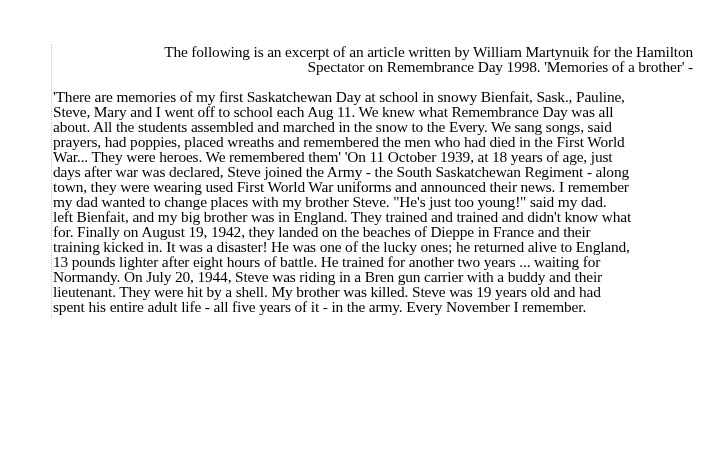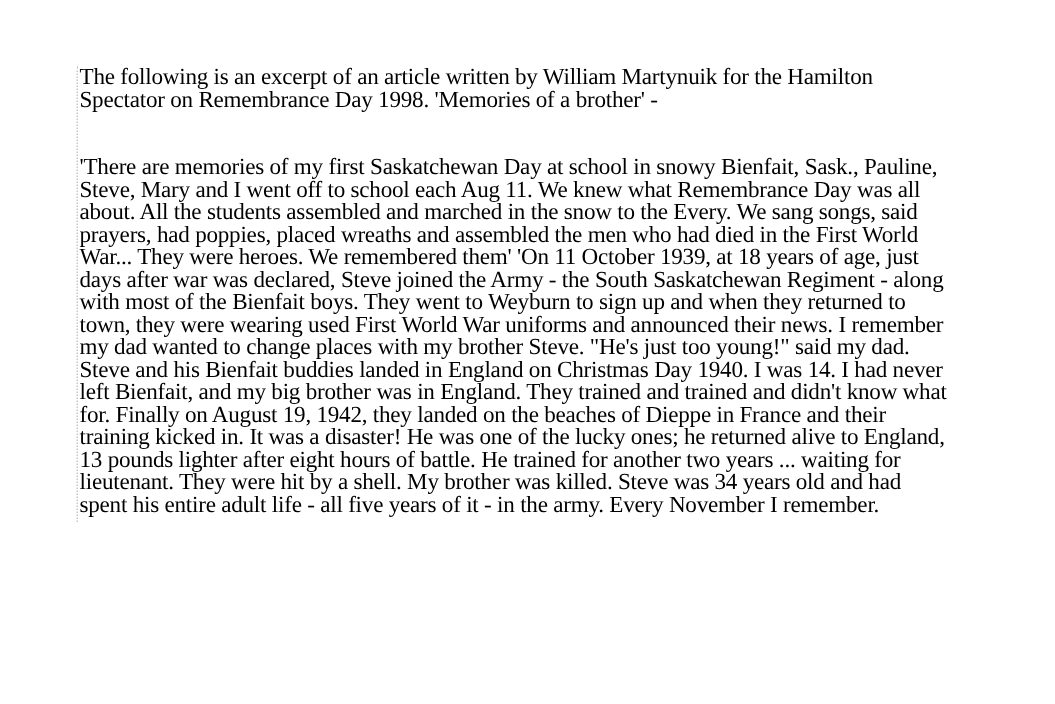--- a/index.html
+++ b/index.html
@@ -24,42 +24,41 @@
       padding-left: 1px;
       padding-bottom: 4px;
     }
     .line {
       display: block;
       font-size: 15.4px;
       line-height: 15px;
       white-space: nowrap;
       letter-spacing: -0.15px;
     }
-    .intro { margin-bottom: 30px; }
+    .intro { margin-bottom: 15px; text-align: right; }
     b { font-weight: normal; }
   </style>
 </head>
 <body>
 
 <div class="doc">
   <div class="intro">
     <span class="line">The following is an excerpt of an article written by William Martynuik for the Hamilton</span>
     <span class="line"><span>Spectator on Remembrance Day 1998.  '</span><b>Memories of a brother</b><span>' -</span></span>
   </div>
   <div class="article">
     <span class="line">'There are memories of my first Saskatchewan Day at school in snowy Bienfait, Sask., Pauline,</span>
     <span class="line">Steve, Mary and I went off to school each Aug 11.  We knew what Remembrance Day was all</span>
     <span class="line">about.  All the students assembled and marched in the snow to the Every.  We sang songs, said</span>
-    <span class="line">prayers, had poppies, placed wreaths and assembled the men who had died in the First World</span>
+    <span class="line">prayers, had poppies, placed wreaths and remembered the men who had died in the First World</span>
     <span class="line">War... They were heroes.  We remembered them'  'On 11 October 1939, at 18 years of age, just</span>
     <span class="line">days after war was declared, Steve joined the Army - the South Saskatchewan Regiment - along</span>
-    <span class="line">with most of the Bienfait boys.  They went to Weyburn to sign up and when they returned to</span>
     <span class="line">town, they were wearing used First World War uniforms and announced their news. I remember</span>
     <span class="line">my dad wanted to change places with my brother Steve.  "He's just too young!" said my dad.</span>
-    <span class="line">Steve and his Bienfait buddies landed in England on Christmas Day 1940.  I was 14.  I had never</span>
     <span class="line">left Bienfait, and my big brother was in England.  They trained and trained and didn't know what</span>
     <span class="line">for.  Finally on August 19, 1942, they landed on the beaches of Dieppe in France and their</span>
     <span class="line">training kicked in.  It was a disaster! He was one of the lucky ones; he returned alive to England,</span>
     <span class="line">13 pounds lighter after eight hours of battle.  He trained for another two years ... waiting for</span>
-    <span class="line">lieutenant.  They were hit by a shell.  My brother was killed.  Steve was 34 years old and had</span>
+    <span class="line">Normandy.  On July 20, 1944, Steve was riding in a Bren gun carrier with a buddy and their</span>
+    <span class="line">lieutenant.  They were hit by a shell.  My brother was killed.  Steve was 19 years old and had</span>
     <span class="line">spent his entire adult life - all five years of it - in the army.  Every November I remember.</span>
   </div>
 </div>
 
 </body></html>

